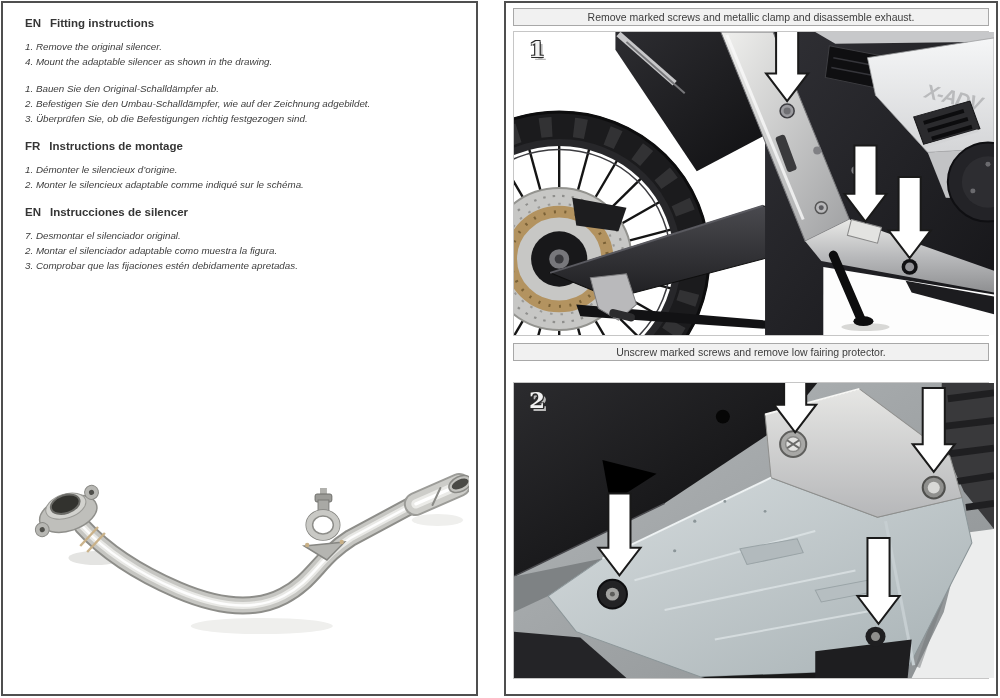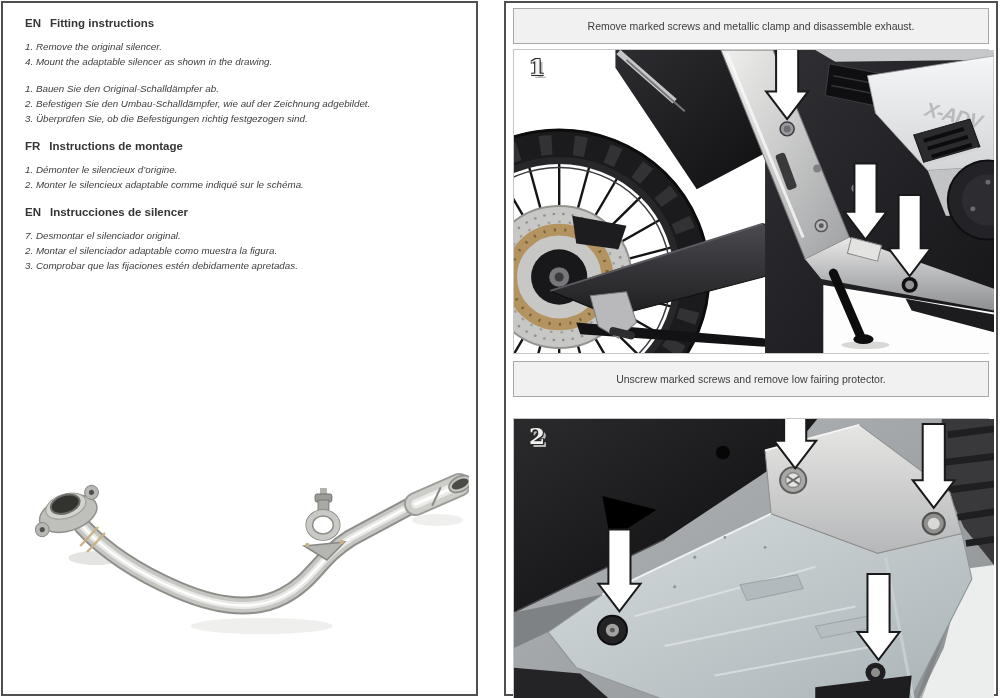--- a/index.html
+++ b/index.html
@@ -7,21 +7,21 @@
         font-family:"Liberation Sans",sans-serif;color:#3a3a3a;overflow:hidden;padding-left:40px;}
   .panel{position:absolute;background:#fff;border:2px solid #4f4f4f;box-sizing:border-box;}
   .panel-left{left:1px;top:1px;width:477px;height:695px;}
   .panel-right{left:504px;top:1px;width:494px;height:695px;padding:5px;}
   .instructions{position:absolute;left:22px;top:12px;right:14px;}
   .lang-section{margin:0 0 12px 0;}
   .lang-section h2{margin:0 0 8px 0;font-size:11.5px;line-height:16px;font-weight:bold;color:#353535;}
   .lang-section h2 .lang{margin-right:9px;}
   .lang-section p{margin:0;font-size:9.8px;line-height:15px;color:#3d3d3d;font-style:italic;}
   .product-figure{position:absolute;left:22px;top:455px;width:444px;height:200px;line-height:0;}
-  .caption-box{height:36px;margin:0 2px 5px 2px;background:#f1f1f1;border:1px solid #a8a8a8;
+  .caption-box{height:18px;margin:0 2px 5px 2px;background:#f1f1f1;border:1px solid #a8a8a8;
                display:flex;align-items:center;justify-content:center;box-sizing:border-box;}
   .caption-box span{font-size:10.5px;color:#3c3c3c;}
   .photo{position:relative;margin:0 2px;border:1px solid #c6c6c6;line-height:0;background:#fff;}
   .photo-step1{margin-bottom:7px;}
   .photo-step2{margin-bottom:0;}
   .step-num{position:absolute;left:15px;top:5px;line-height:1;
             font-family:"DejaVu Serif",serif;font-weight:bold;font-size:23px;color:#f2f2f2;
             text-shadow:-1px -1px 0 #2a2a2a,1px -1px 0 #2a2a2a,-1px 1px 0 #2a2a2a,1px 1px 0 #2a2a2a,3px 3px 0 #b9b9b9;}
   svg{display:block;}
 </style>

